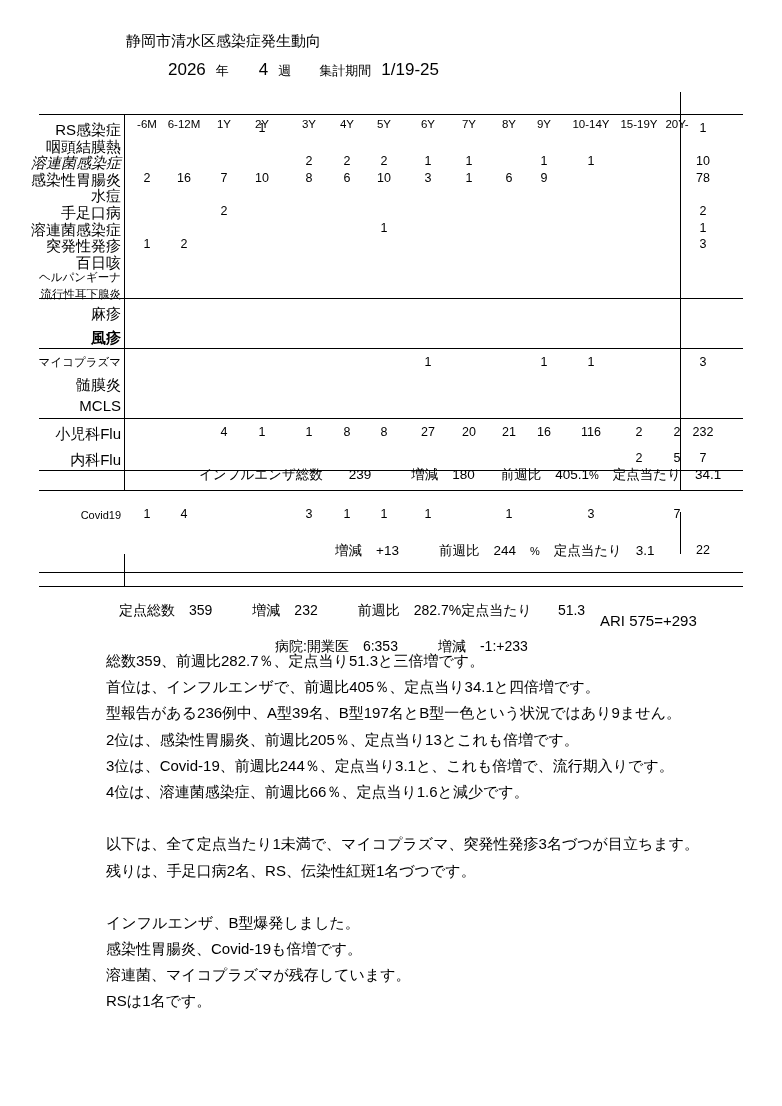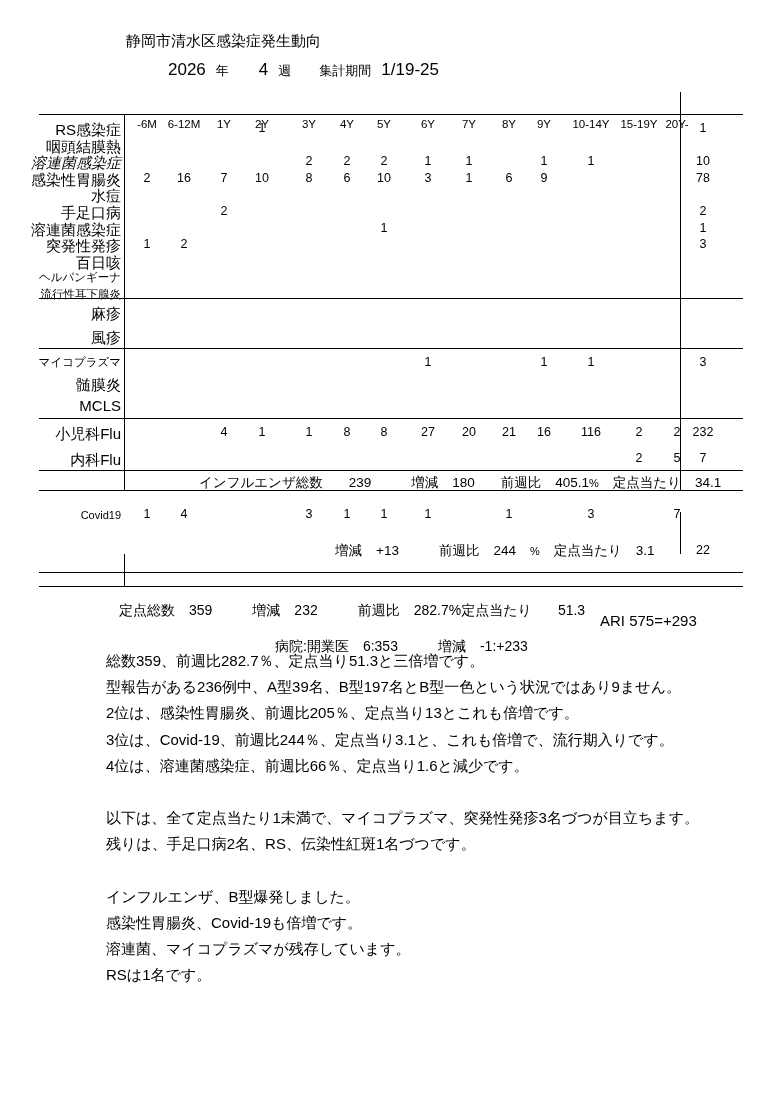--- a/index.html
+++ b/index.html
@@ -207,21 +207,21 @@
       <div class="cell" style="left: 325px; width: 40px; top: 128.6px;">1</div>
       <div class="total" style="left: 644px; top: 128.6px;">1</div>
       <div class="dname" style="top: 145.2px; left: -35px;">突発性発疹</div>
       <div class="cell" style="left: 88px; width: 40px; top: 145.2px;">1</div>
       <div class="cell" style="left: 125px; width: 40px; top: 145.2px;">2</div>
       <div class="total" style="left: 644px; top: 145.2px;">3</div>
       <div class="dname" style="top: 161.8px; left: -35px;">百日咳</div>
       <div class="dname small" style="top: 178.4px; left: -35px;">ヘルパンギーナ</div>
       <div class="dname small" style="top: 195px; left: -35px;">流行性耳下腺炎</div>
       <div class="dname" style="top: 213px; left: -35px;">麻疹</div>
-      <div class="dname" style="top: 237px; left: -35px;">風疹</div>
+      <div class="dname" style="top: 237px; left: -35px; font-weight: bold;">風疹</div>
       <div class="dname small" style="top: 263px; left: -35px;">マイコプラズマ</div>
       <div class="cell" style="left: 369px; width: 40px; top: 263px;">1</div>
       <div class="cell" style="left: 485px; width: 40px; top: 263px;">1</div>
       <div class="cell" style="left: 532px; width: 40px; top: 263px;">1</div>
       <div class="total" style="left: 644px; top: 263px;">3</div>
       <div class="dname" style="top: 284px; left: -35px;">髄膜炎</div>
       <div class="dname" style="top: 305px; left: -35px;">MCLS</div>
       <div class="dname" style="top: 333px; left: -35px;">小児科Flu</div>
       <div class="cell" style="left: 165px; width: 40px; top: 333px;">4</div>
       <div class="cell" style="left: 203px; width: 40px; top: 333px;">1</div>
@@ -246,21 +246,21 @@
       <div class="cell" style="left: 250px; width: 40px; top: 415px;">3</div>
       <div class="cell" style="left: 288px; width: 40px; top: 415px;">1</div>
       <div class="cell" style="left: 325px; width: 40px; top: 415px;">1</div>
       <div class="cell" style="left: 369px; width: 40px; top: 415px;">1</div>
       <div class="cell" style="left: 450px; width: 40px; top: 415px;">1</div>
       <div class="cell" style="left: 532px; width: 40px; top: 415px;">3</div>
       <div class="cell" style="left: 618px; width: 40px; top: 415px;">7</div>
       <div class="total" style="left: 644px; top: 415px; margin-top: 36px;">22</div>
     </div>
 
-  <div class="sumline" id="flu-sum" style="left:160px; top:382px;">
+  <div class="sumline" id="flu-sum" style="left:160px; top:374px;">
     <span>インフルエンザ総数</span><span class="sp-m"></span><span>239</span><span class="sp-l"></span><span>増減</span><span class="sp-s"></span><span>180</span><span class="sp-m"></span><span>前週比</span><span class="sp-s"></span><span>405.1</span><span class="pct">%</span><span class="sp-s"></span><span>定点当たり</span><span class="sp-s"></span><span>34.1</span>
   </div>
 
   <div class="sumline" id="covid-sum" style="left:296px; top:450px;">
     <span>増減</span><span class="sp-s"></span><span>+13</span><span class="sp-l"></span><span>前週比</span><span class="sp-s"></span><span>244</span><span class="sp-s"></span><span class="pct">%</span><span class="sp-s"></span><span>定点当たり</span><span class="sp-s"></span><span>3.1</span>
   </div>
 </div>
 
 <div class="abs" id="bottom-block">
   <div class="abs" id="defi-total">
@@ -269,20 +269,21 @@
 
   <div class="abs" id="ari-line">ARI 575=+293</div>
 
   <div class="abs" id="hosp-line">
     <span>病院:開業医</span><span class="sp-s"></span><span>6:353</span><span class="sp-l"></span><span>増減</span><span class="sp-s"></span><span>-1:+233</span>
   </div>
 </div>
 
 <div id="body-text">
     <div class="ln">総数359、前週比282.7％、定点当り51.3と三倍増です。</div>
+    <div class="ln">首位は、インフルエンザで、前週比405％、定点当り34.1と四倍増です。</div>
     <div class="ln">型報告がある236例中、A型39名、B型197名とB型一色という状況ではあり9ません。</div>
     <div class="ln">2位は、感染性胃腸炎、前週比205％、定点当り13とこれも倍増です。</div>
     <div class="ln">3位は、Covid-19、前週比244％、定点当り3.1と、これも倍増で、流行期入りです。</div>
     <div class="ln">4位は、溶連菌感染症、前週比66％、定点当り1.6と減少です。</div>
     <div class="blank">&nbsp;</div>
     <div class="ln">以下は、全て定点当たり1未満で、マイコプラズマ、突発性発疹3名づつが目立ちます。</div>
     <div class="ln">残りは、手足口病2名、RS、伝染性紅斑1名づつです。</div>
     <div class="blank">&nbsp;</div>
     <div class="ln">インフルエンザ、B型爆発しました。</div>
     <div class="ln">感染性胃腸炎、Covid-19も倍増です。</div>

